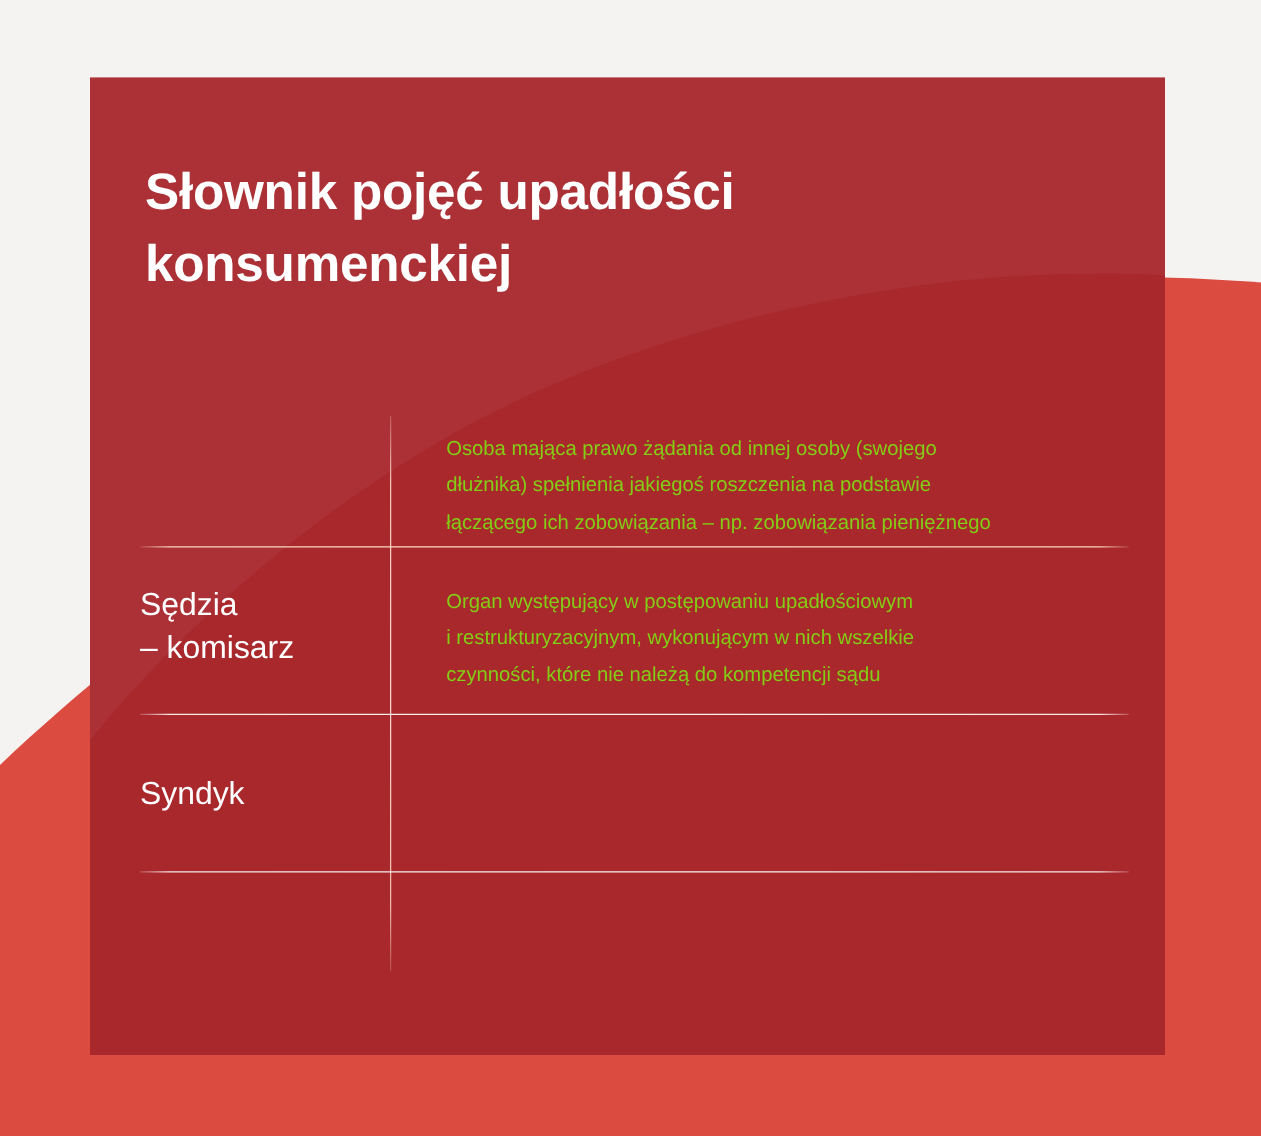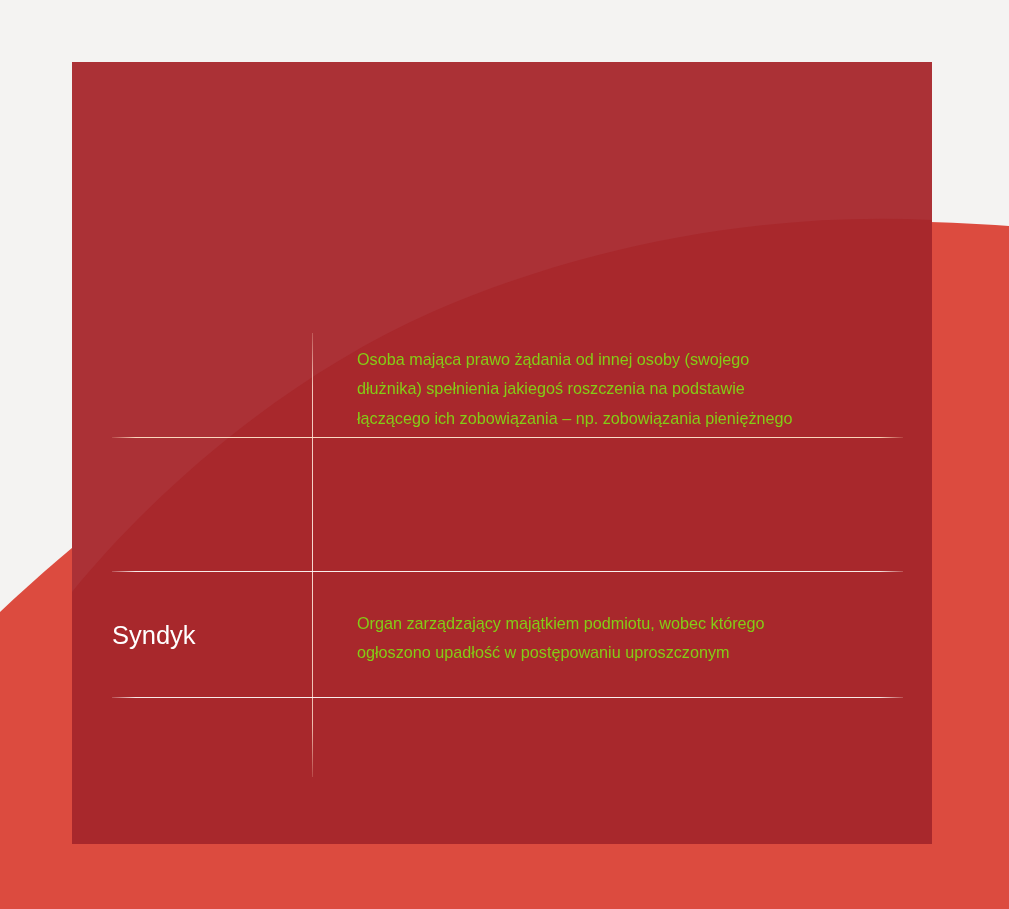--- a/index.html
+++ b/index.html
@@ -150,38 +150,45 @@
   </div>
 
   <div class="card">
 
     <svg class="card-curve" viewBox="0 0 860 782" preserveAspectRatio="none">
       <path d="M 0 0 L 860 0 L 860 158 C 700 150 520 180 360 250 C 220 312 90 420 0 530 Z" fill="#ab3136"></path>
     </svg>
 
     <div class="card-inner">
 
+      <div class="title">Słownik pojęć upadłości
+konsumenckiej</div>
 
       <div class="table">
 
         <div class="vline"></div>
 
         <div class="row" style="top:272px;height:103px;">
           <div class="row-def" style="top:11px;">Osoba mająca prawo żądania od innej osoby (swojego
 dłużnika) spełnienia jakiegoś roszczenia na podstawie
 łączącego ich zobowiązania – np. zobowiązania pieniężnego</div>
         </div>
         <div class="hline warm" style="top:375px;"></div>
 
+        <div class="row" style="top:399px;height:110px;">
+          <div class="row-term" style="top:7px;">Sędzia
+– komisarz</div>
+          <div class="row-def" style="top:6px;">Organ występujący w postępowaniu upadłościowym
+i restrukturyzacyjnym, wykonującym w nich wszelkie
+czynności, które nie należą do kompetencji sądu</div>
+        </div>
         <div class="hline cool" style="top:509px;"></div>
 
         <div class="row" style="top:533px;height:102px;">
           <div class="row-term" style="top:24px;">Syndyk</div>
-          <div class="row-def" style="top:14px;">Organ zarządzający majątkiem podmiotu, wobec którego
-ogłoszono upadłość w postępowaniu uproszczonym</div>
         </div>
         <div class="hline cool" style="top:635px;"></div>
 
 
       </div>
     </div>
   </div>
 </div>
 
 </body></html>

